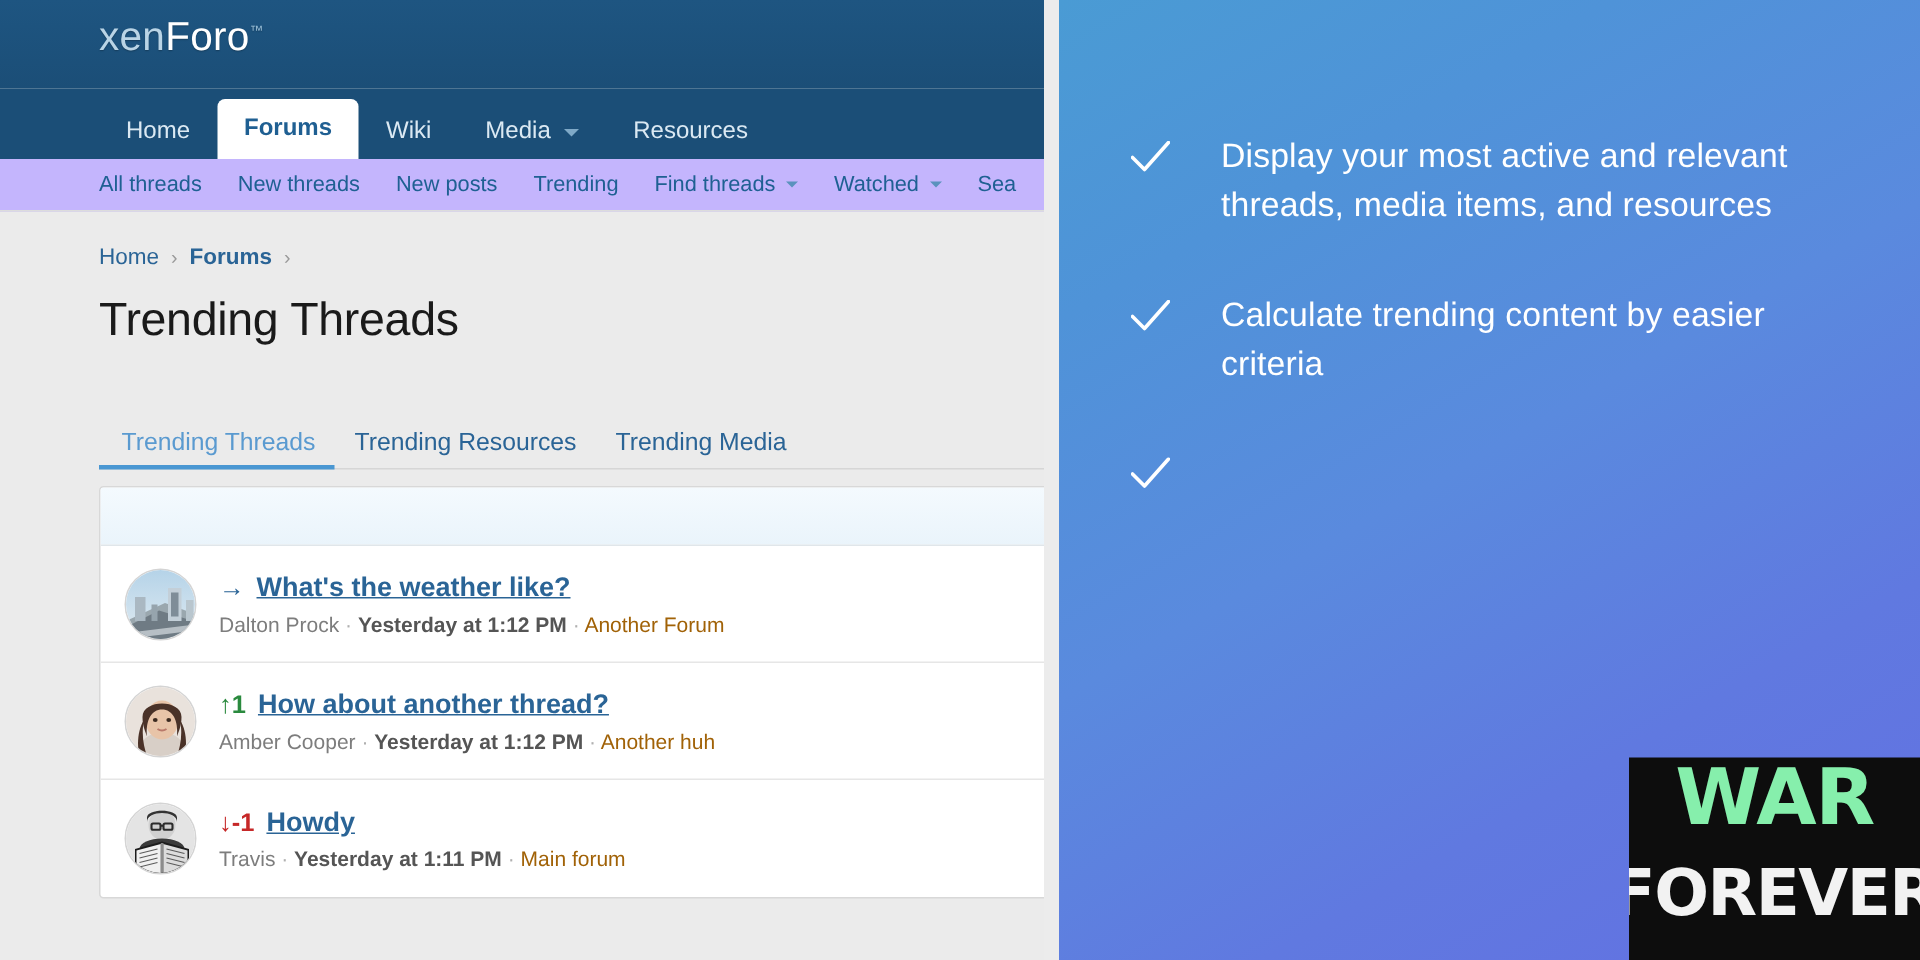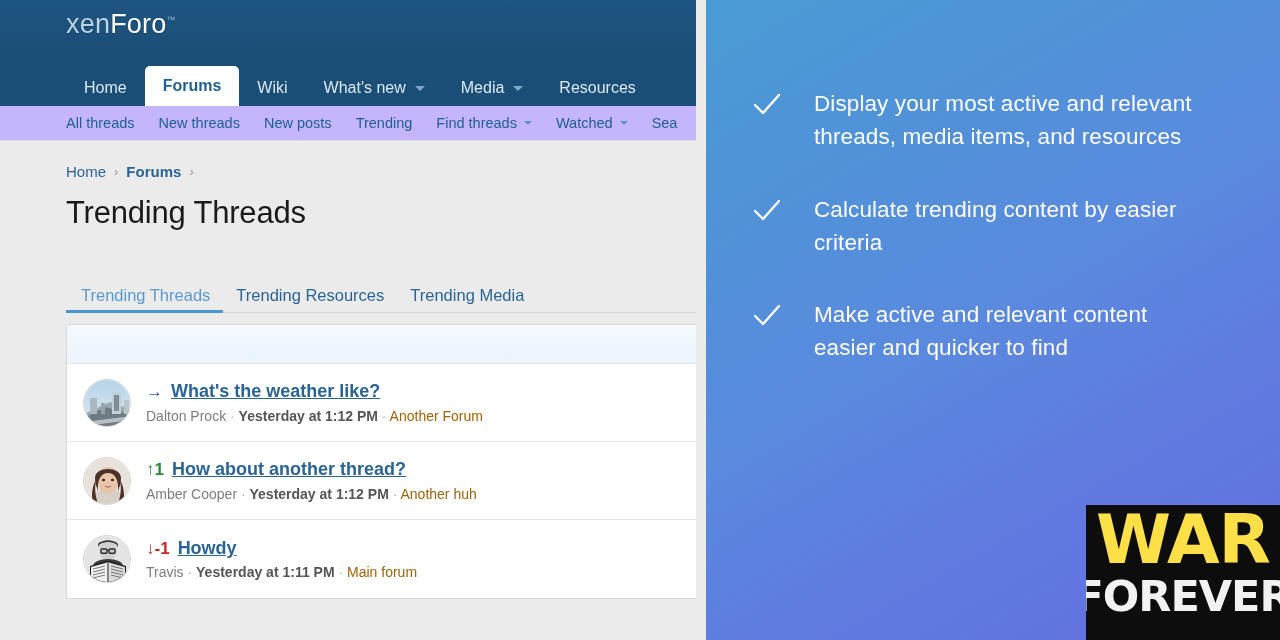--- a/index.html
+++ b/index.html
@@ -206,22 +206,22 @@
     position: absolute;
     left: 380px; top: 505px;
     width: 194px; height: 135px;
     background: #0d0d0d;
     overflow: hidden;
   }
   .war-badge .war {
     position: absolute; left: 50%; top: 1px;
     transform: translateX(-50%);
     font-family: "DejaVu Sans", sans-serif;
-    font-size: 68px; font-weight: 700;
-    color: #fde047; letter-spacing: -1px;
+    font-size: 52px; font-weight: 700;
+    color: #86efac; letter-spacing: -1px;
     line-height: 1;
     white-space: nowrap;
   }
   .war-badge .forever {
     position: absolute; left: 50%; top: 70px;
     transform: translateX(-50%);
     font-family: "DejaVu Sans", sans-serif;
     font-size: 43px; font-weight: 700;
     color: #f2f2f2; letter-spacing: -1px;
     line-height: 1;
@@ -243,24 +243,20 @@
 
     <nav class="xf-navbar">
       <div class="xf-nav-item">
         <span>Home</span>
       </div>
       <div class="xf-nav-item active">
         <span>Forums</span>
       </div>
       <div class="xf-nav-item">
         <span>Wiki</span>
-      </div>
-      <div class="xf-nav-item">
-        <span>What's new</span>
-        <span class="caret"></span>
       </div>
       <div class="xf-nav-item">
         <span>Media</span>
         <span class="caret"></span>
       </div>
       <div class="xf-nav-item">
         <span>Resources</span>
       </div>
     </nav>
 
@@ -446,21 +442,20 @@
         </span>
         <span class="promo-text">Calculate trending content by easier criteria</span>
       </div>
 
       <div class="promo-item">
         <span class="check">
           <svg width="26" height="22" viewBox="0 0 26 22" aria-hidden="true">
             <polyline points="1,11 9,19 25,1" fill="none" stroke="#ffffff" stroke-width="2.4" stroke-linecap="round" stroke-linejoin="round"></polyline>
           </svg>
         </span>
-        <span class="promo-text">Make active and relevant content easier and quicker to find</span>
       </div>
 
     </div>
 
     <div class="war-badge">
       <div class="war">WAR</div>
       <div class="forever">FOREVER</div>
     </div>
   </div>
 

